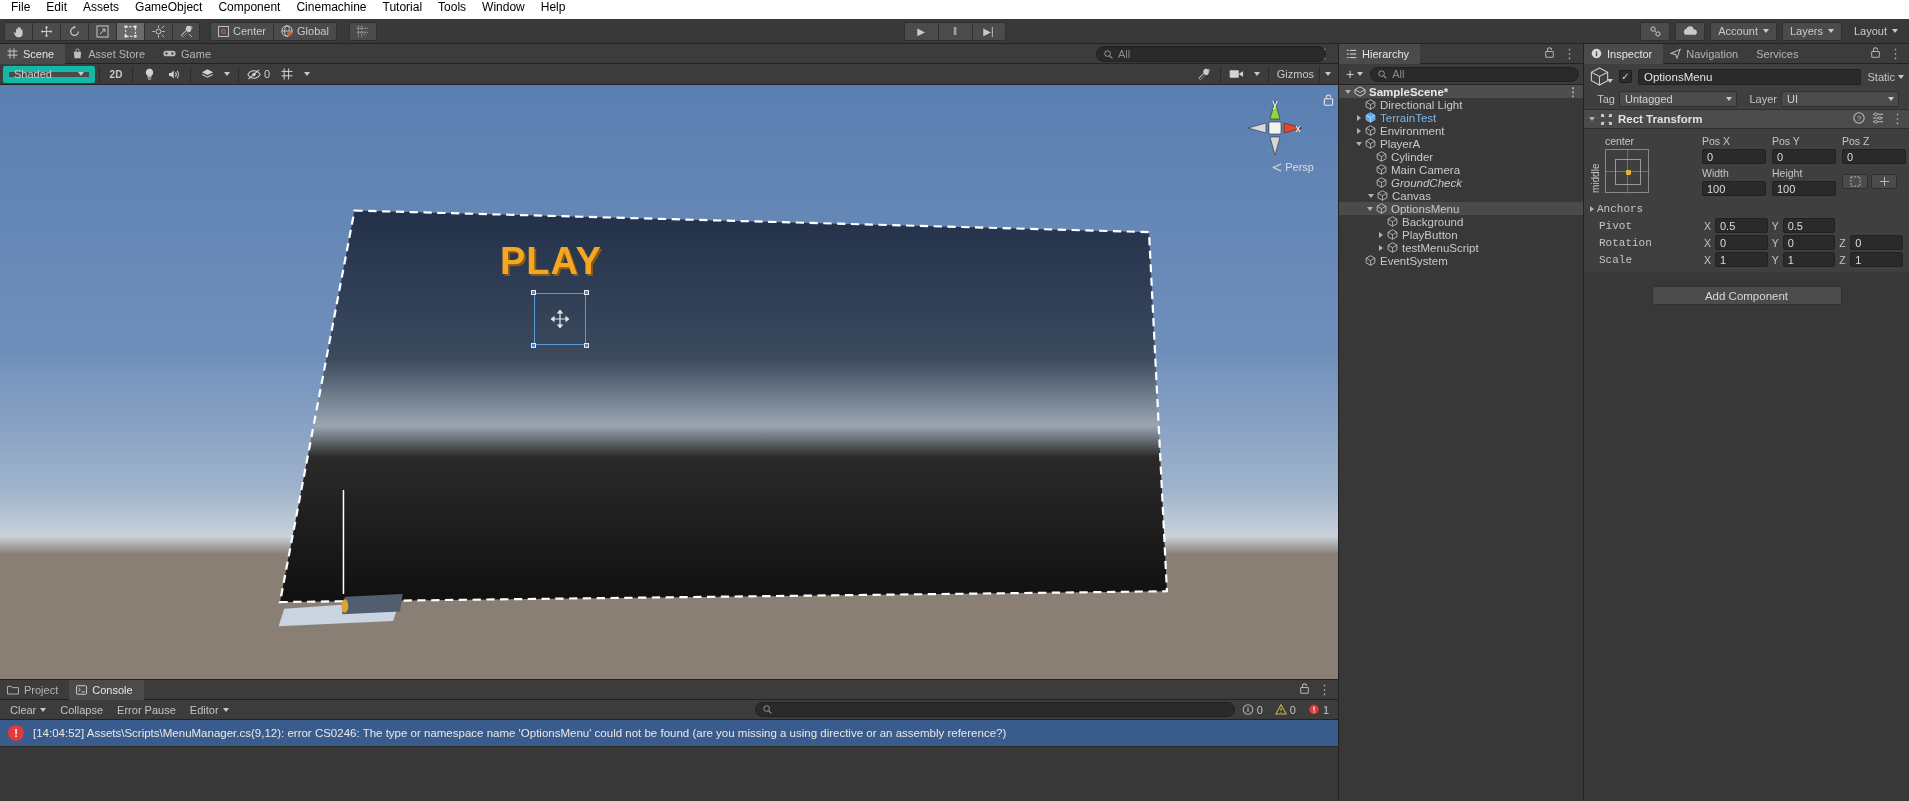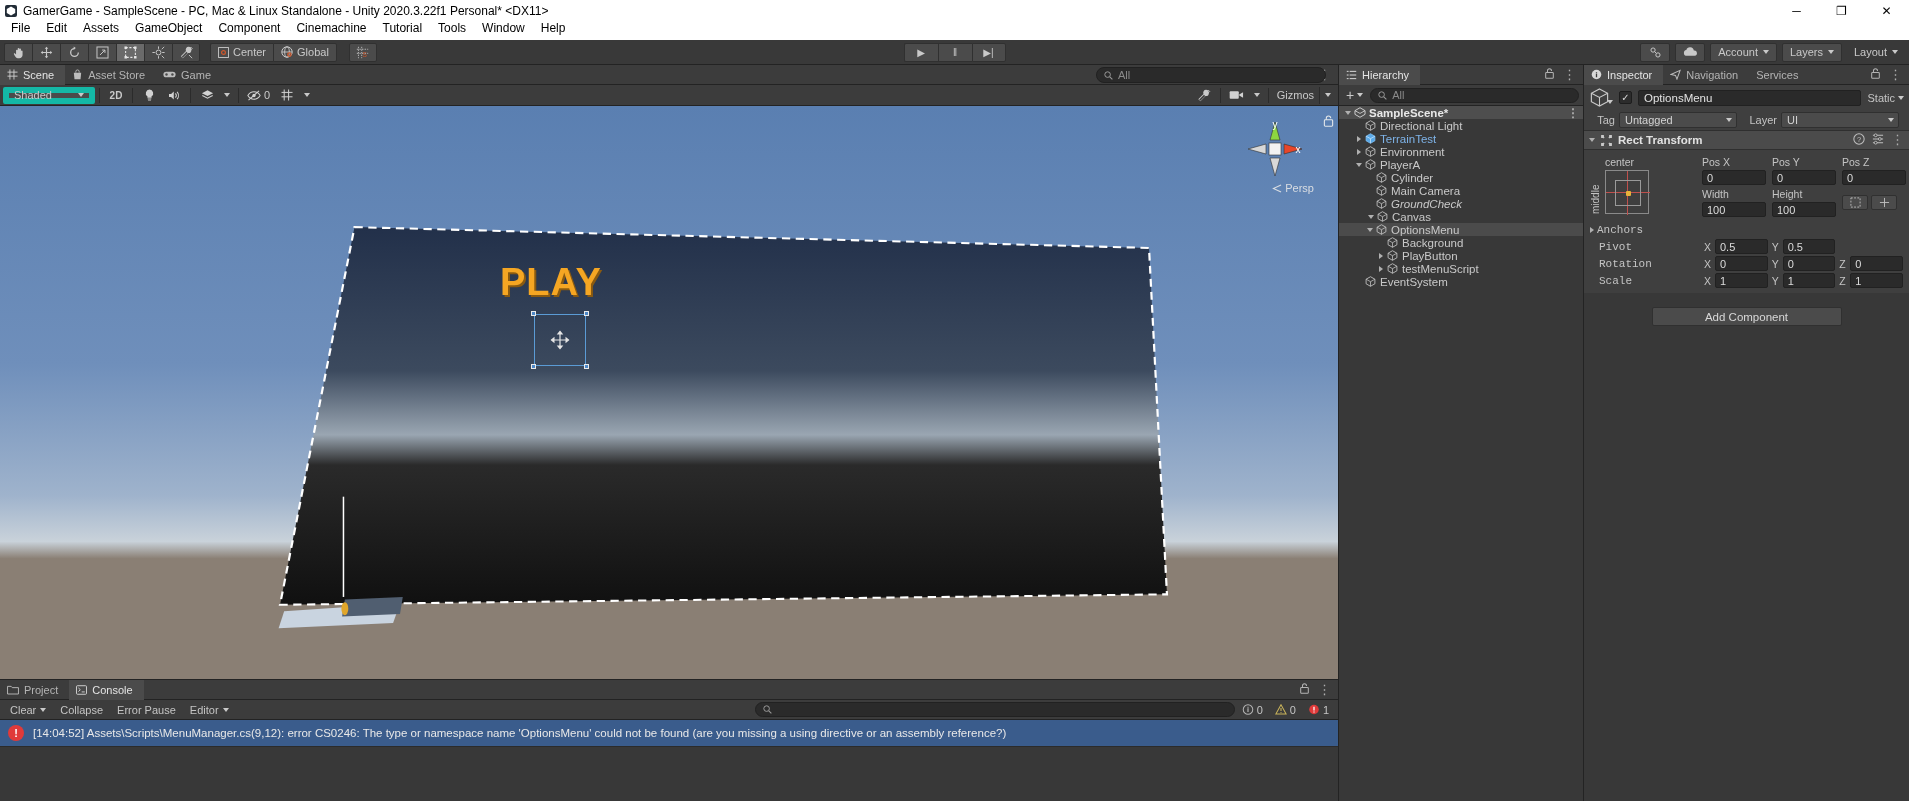--- a/index.html
+++ b/index.html
@@ -163,33 +163,20 @@
   .addcomp{margin:14px auto 0 auto;width:190px;height:19px;background:#4b4b4b;border:1px solid #303030;border-radius:2px;display:flex;align-items:center;justify-content:center;font-size:11.5px;color:#d8d8d8;}
   .tri{width:0;height:0;border-left:4px solid #b0b0b0;border-top:3px solid transparent;border-bottom:3px solid transparent;}
   .tri-d{width:0;height:0;border-top:4px solid #b0b0b0;border-left:3px solid transparent;border-right:3px solid transparent;}
   .sv-obj{position:absolute;}
 </style>
 </head>
 <body>
 
 <div class="app">
 
-  <div class="titlebar">
-    <div class="u-logo">
-      <svg width="10" height="10" viewBox="0 0 10 10">
-          <polygon points="5,0.6 9.2,3 9.2,7 5,9.4 0.8,7 0.8,3" fill="#ffffff"></polygon>
-        </svg>
-    </div>
-    <div class="ttl">GamerGame - SampleScene - PC, Mac &amp; Linux Standalone - Unity 2020.3.22f1 Personal* &lt;DX11&gt;</div>
-    <div class="win-btns">
-      <div>─</div>
-      <div>❐</div>
-      <div class="close">✕</div>
-    </div>
-  </div>
 
   <div class="menubar">
     <span>File</span>
     <span>Edit</span>
     <span>Assets</span>
     <span>GameObject</span>
     <span>Component</span>
     <span>Cinemachine</span>
     <span>Tutorial</span>
     <span>Tools</span>

